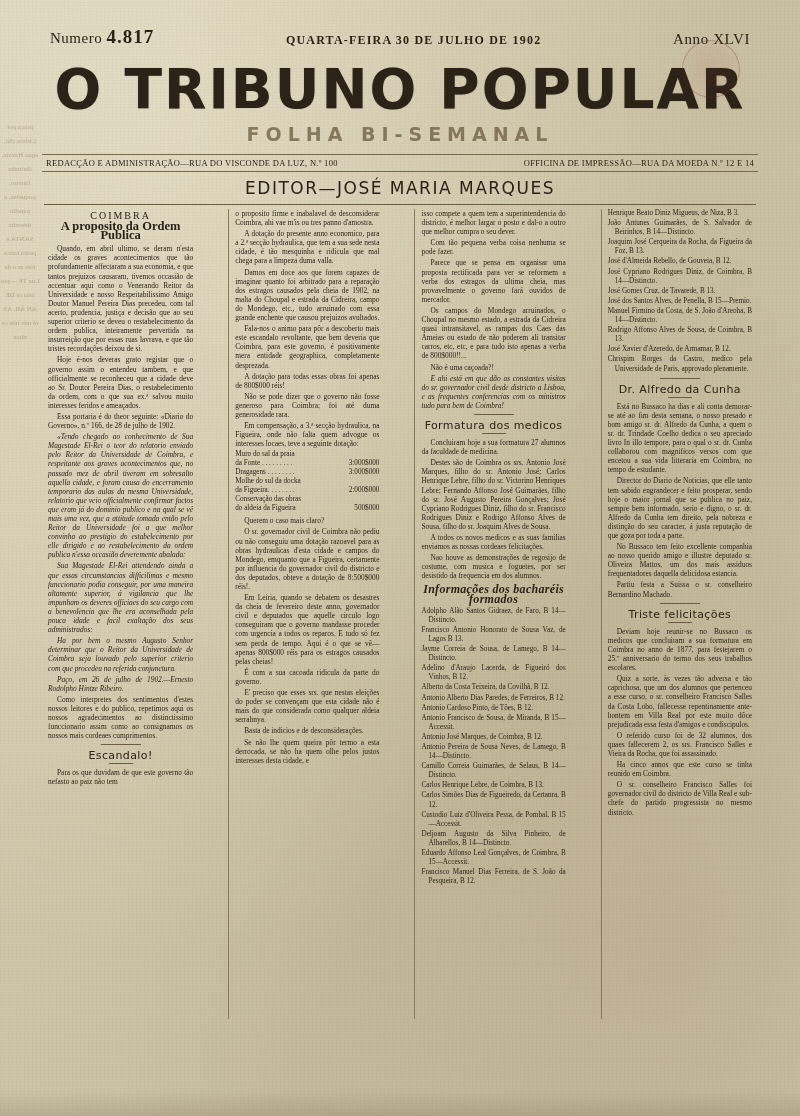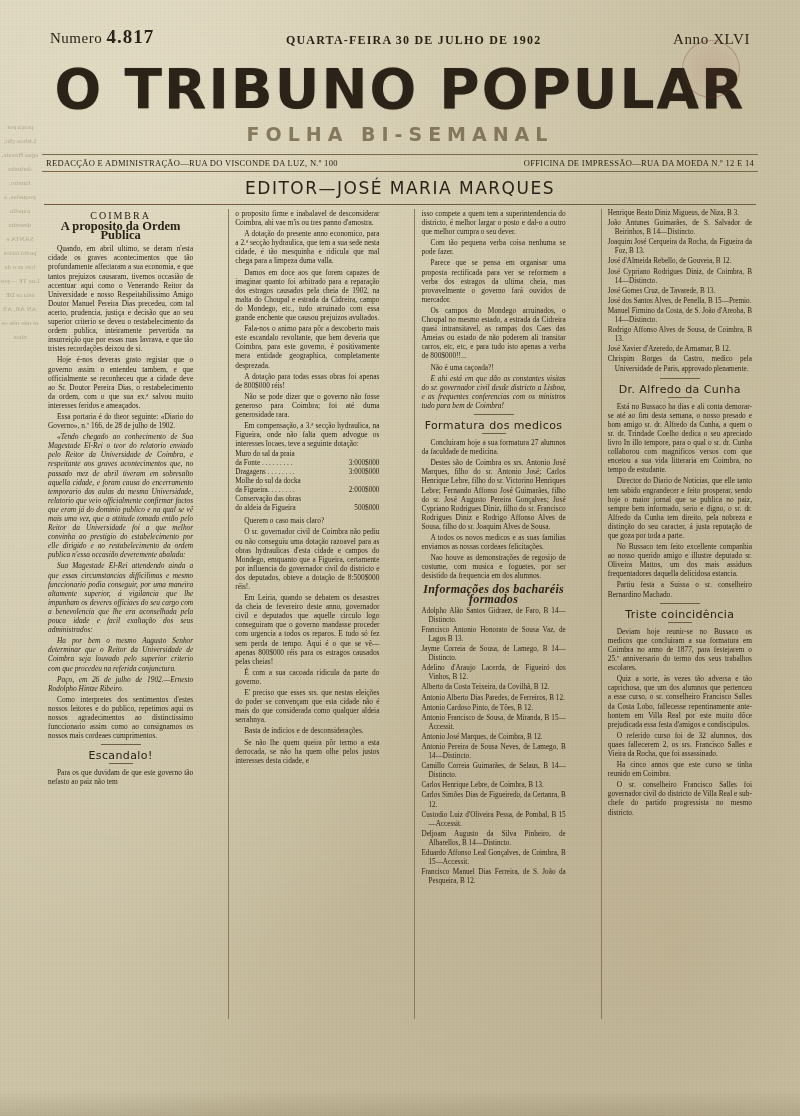--- a/index.html
+++ b/index.html
@@ -267,21 +267,21 @@
         <div class="dash"></div>
         <h2 class="sec">Dr. Alfredo da Cunha</h2>
         <div class="dash sm"></div>
 
         <p>Está no Bussaco ha dias e ali conta demorar-se até ao fim desta semana, o nosso presado e bom amigo sr. dr. Alfredo da Cunha, a quem o sr. dr. Trindade Coelho dedica o seu apreciado livro In illo tempore, para o qual o sr. dr. Cunha collaborou com magnificos versos com que encetou a sua vida litteraria em Coimbra, no tempo de estudante.</p>
         <p>Director do Diario de Noticias, que elle tanto tem sabido engrandecer e feito prosperar, sendo hoje o maior jornal que se publica no paiz, sempre bem informado, serio e digno, o sr. dr. Alfredo da Cunha tem direito, pela nobreza e distinção do seu caracter, á justa reputação de que goza por toda a parte.</p>
         <p>No Bussaco tem feito excellente companhia ao nosso querido amigo e illustre deputado sr. Oliveira Mattos, um dos mais assiduos frequentadores daquella delicidosa estancia.</p>
         <p>Partiu festa a Suissa o sr. conselheiro Bernardino Machado.</p>
 
         <div class="dash"></div>
-        <h2 class="sec">Triste coincidência</h2>
+        <h2 class="sec">Triste felicitações</h2>
         <div class="dash sm"></div>
 
         <p>Deviam hoje reunir-se no Bussaco os medicos que concluiram a sua formatura em Coimbra no anno de 1877, para festejarem o 25.º anniversario do termo dos seus trabalhos escolares.</p>
         <p>Quiz a sorte, às vezes tão adversa e tão caprichosa, que um dos alumnos que pertenceu a esse curso, o sr. conselheiro Francisco Salles da Costa Lobo, fallecesse repentinamente ante-hontem em Villa Real por este muito dôce prejudicada essa festa d'amigos e condiscipulos.</p>
         <p>O referido curso foi de 32 alumnos, dos quaes fallecerem 2, os srs. Francisco Salles e Vieira da Rocha, que foi assassinado.</p>
         <p>Ha cinco annos que este curso se tinha reunido em Coimbra.</p>
         <p>O sr. conselheiro Francisco Salles foi governador civil do districto de Villa Real e sub-chefe do partido progressista no mesmo districto.</p>
       </div>
 
     </div>

